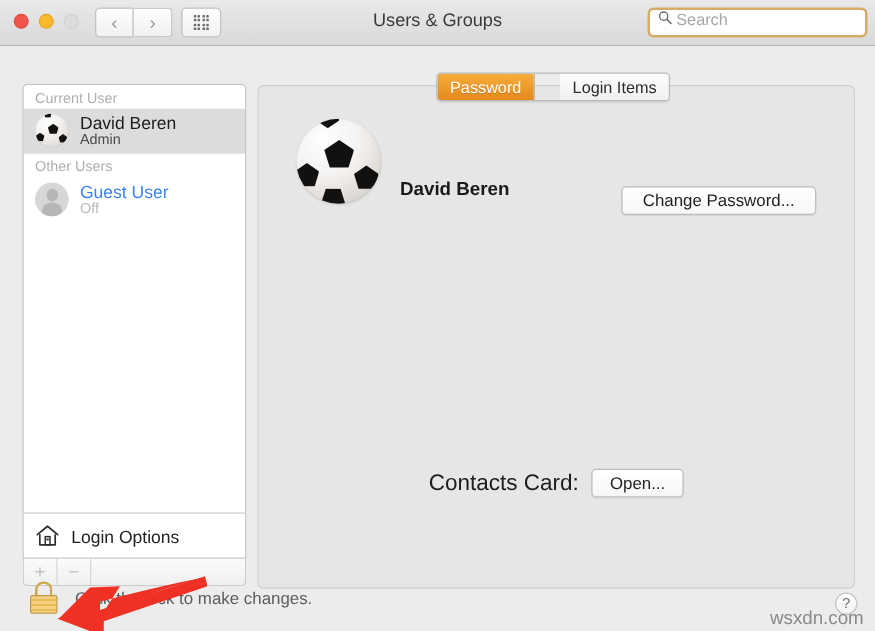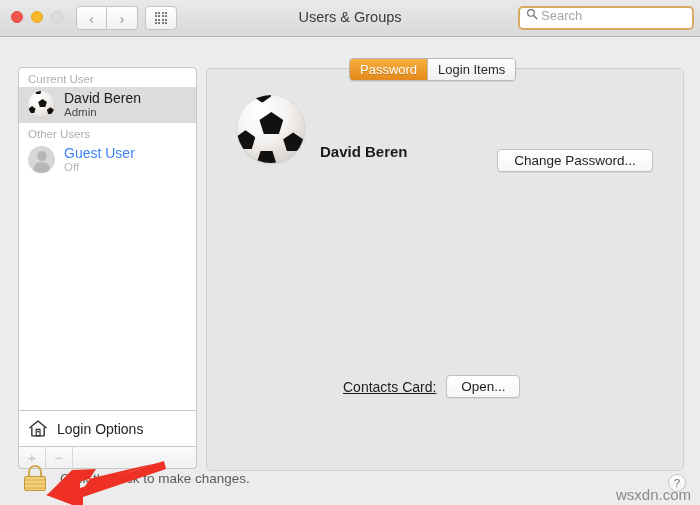--- a/index.html
+++ b/index.html
@@ -275,20 +275,21 @@
   
   .tabs {
     position: absolute;
     left: 349px; top: 21px;
     display: flex;
     border-radius: 4px;
     overflow: hidden;
     border: 1px solid #b9b9b9;
     box-shadow: 0 1px 1px rgba(0,0,0,0.08);
     z-index: 3;
+    gap: 20px;
   }
   .tab {
     height: 21px;
     padding: 0 10px;
     display: flex;
     align-items: center;
     font-size: 13px;
     color: #2b2b2b;
     background: linear-gradient(to bottom, #fdfdfd, #f0f0f0);
     box-sizing: border-box;
@@ -360,24 +361,23 @@
     margin-top: 16px;
   }
 
   .contacts-row {
     position: absolute;
     left: 136px; top: 306px;
     display: flex;
     align-items: center;
   }
   .contacts-label {
-    font-size: 14px;
+    font-size: 18px;
     color: #1d1d1d;
     margin-right: 10px;
-    text-decoration: underline;
   }
   .open-btn {
     width: 74px;
     height: 23px;
   }
 
   .admin-row {
     position: absolute;
     left: 33px; top: 340px;
     display: flex;

